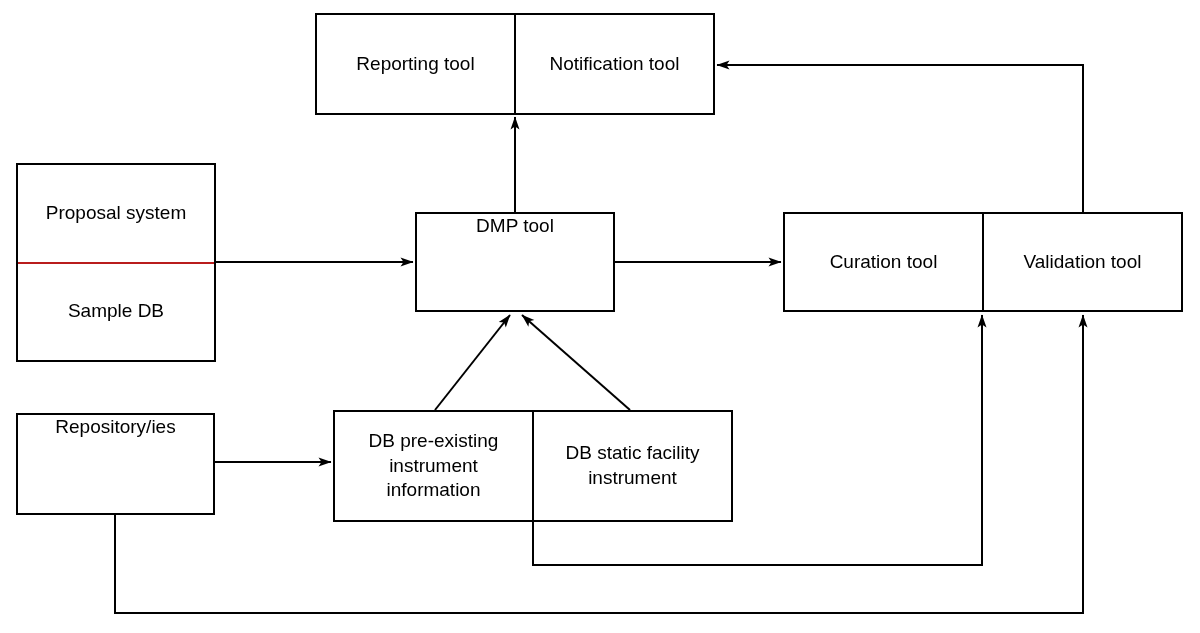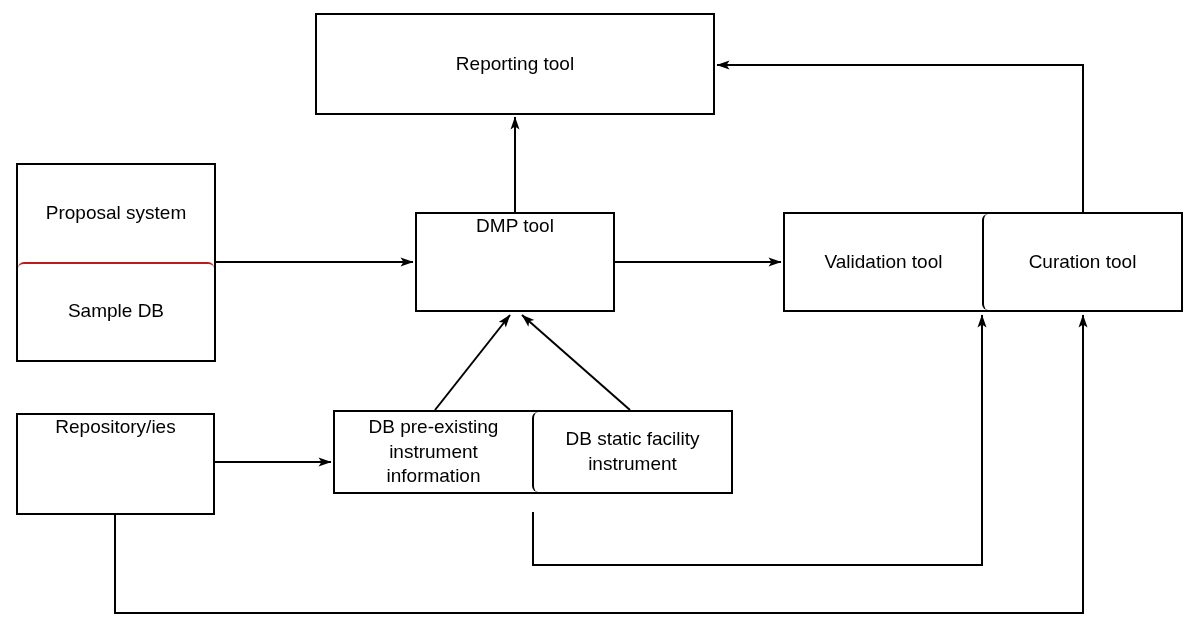--- a/index.html
+++ b/index.html
@@ -48,21 +48,20 @@
     box-sizing: border-box;
     flex: 1 1 0;
     display: flex;
     align-items: center;
     justify-content: center;
     text-align: center;
     color: #000000;
     font-size: 19px;
     line-height: 1.3;
     background: #ffffff;
-    border-radius: 6px;
   }
   .group.h .cell + .cell { border-left: 2px solid #000000; }
   .group.v .cell + .cell { border-top: 2px solid #b91c1c; }
   .label { display: inline-block; }
   .label.w165 { max-width: 165px; }
   .label.w185 { max-width: 185px; }
 </style>
 </head>
 <body>
 
@@ -84,49 +83,52 @@
       <path d="M215,462 L331,462" marker-end="url(#arrow)"></path>
       <path d="M533,512 L533,565 L982,565 L982,315" marker-end="url(#arrow)"></path>
       <path d="M115,513 L115,613 L1083,613 L1083,315" marker-end="url(#arrow)"></path>
     </g>
   </svg>
 
   <div class="group h" style="left:315px; top:13px; width:400px; height:102px;">
     <div class="cell">
       <span class="label">Reporting tool</span>
     </div>
+    <div class="cell">
+      <span class="label">Notification tool</span>
+    </div>
   </div>
 
   <div class="group v" style="left:16px; top:163px; width:200px; height:199px;">
     <div class="cell">
       <span class="label">Proposal system</span>
     </div>
     <div class="cell">
       <span class="label">Sample DB</span>
     </div>
   </div>
 
   <div class="node" style="left:415px; top:212px; width:200px; height:100px;">
     <span class="label">DMP tool</span>
   </div>
 
   <div class="group h" style="left:783px; top:212px; width:400px; height:100px;">
     <div class="cell">
-      <span class="label">Validation tool</span>
+      <span class="label">Curation tool</span>
     </div>
     <div class="cell">
-      <span class="label">Curation tool</span>
+      <span class="label">Validation tool</span>
     </div>
   </div>
 
   <div class="node" style="left:16px; top:413px; width:199px; height:102px;">
     <span class="label">Repository/ies</span>
   </div>
 
-  <div class="group h" style="left:333px; top:410px; width:400px; height:84px;">
+  <div class="group h" style="left:333px; top:410px; width:400px; height:112px;">
     <div class="cell">
       <span class="label w165">DB pre-existing instrument information</span>
     </div>
     <div class="cell">
       <span class="label w185">DB static facility instrument</span>
     </div>
   </div>
 
 </div>
 

